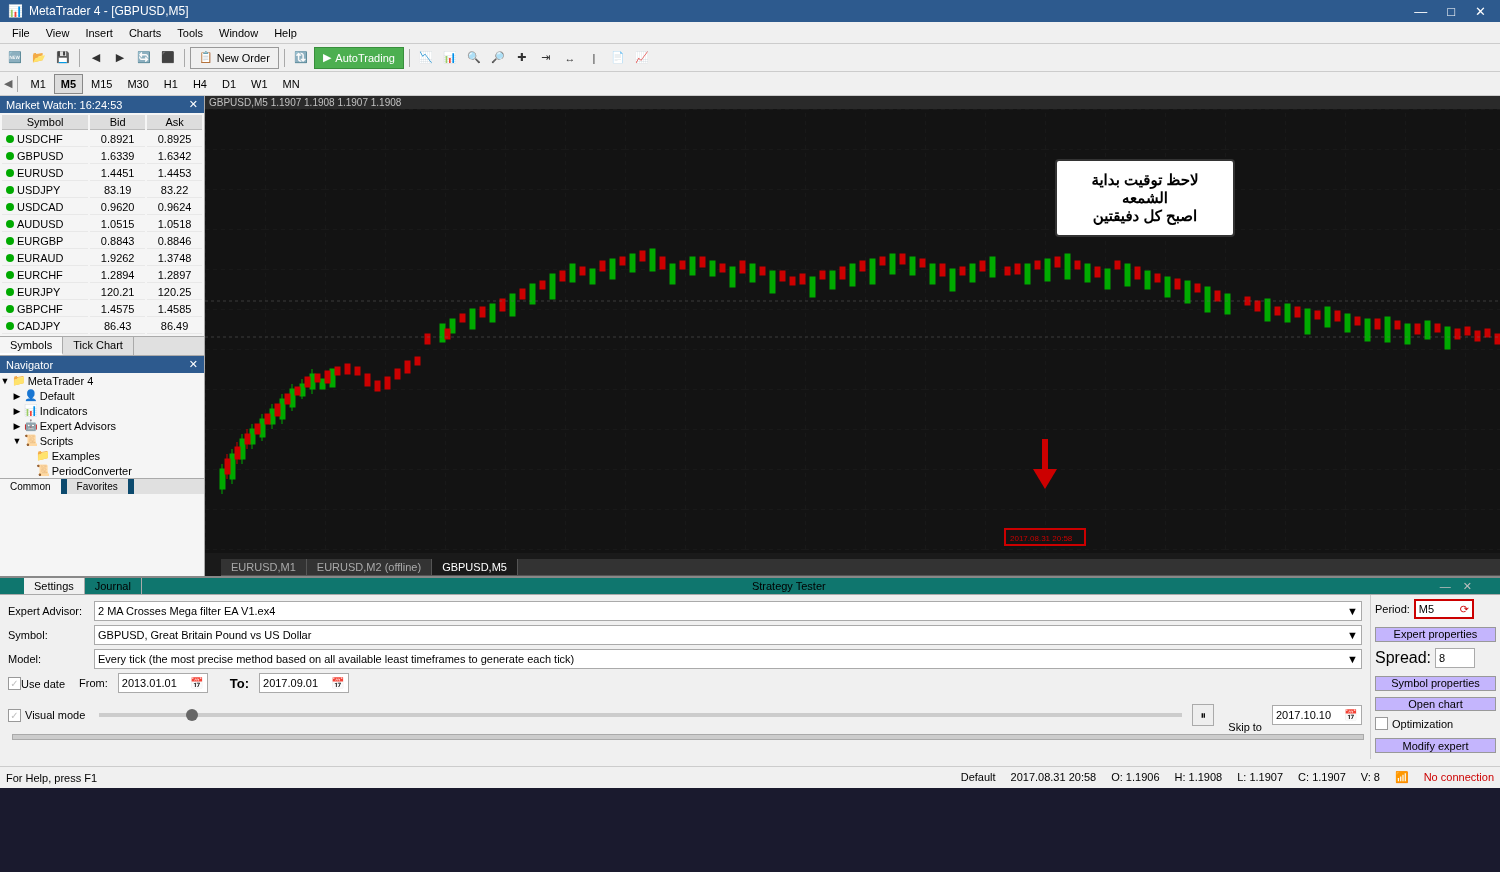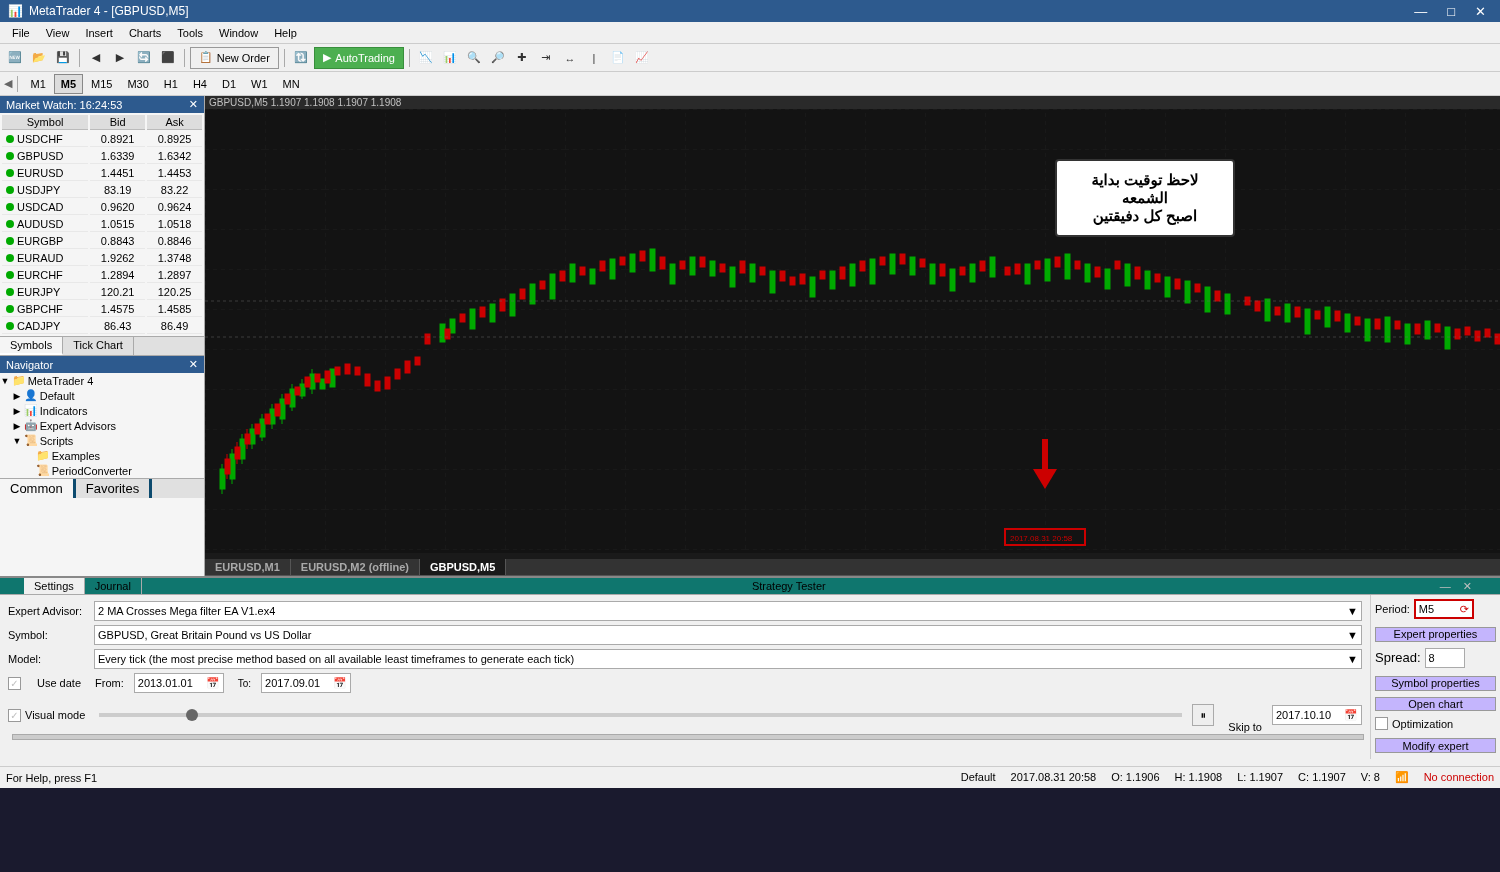--- a/index.html
+++ b/index.html
@@ -46,21 +46,21 @@
     .mw-tab.active { background: #f5f5f5; border-bottom: 2px solid white; }
     
     
     .navigator { flex: 1; overflow-y: auto; }
     .navigator-header { background: #2d5a8e; color: white; padding: 2px 6px; font-size: 11px; display: flex; justify-content: space-between; align-items: center; }
     .tree-item { padding: 1px 0; font-size: 11px; color: #000; cursor: pointer; display: flex; align-items: center; }
     .expand-icon { width: 10px; text-align: center; display: inline-block; font-size: 9px; }
     
     
     .nav-tabs { display: flex; background: #e0e0e0; border-top: 1px solid #aaa; }
-    .nav-tab { padding: 2px 10px; cursor: pointer; font-size: 13px; color: #000; border-right: 3px solid #0c4a6e; }
+    .nav-tab { padding: 2px 10px; cursor: pointer; font-size: 10px; color: #000; border-right: 6px solid #0c4a6e; }
     .nav-tab.active { background: #f5f5f5; }
     
     
     .chart-area { flex: 1; background: #1a1a1a; position: relative; overflow: hidden; }
     .chart-header { background: #2a2a2a; color: #c0c0c0; font-size: 10px; padding: 1px 4px; }
     
     
     .chart-tabs { display: flex; background: #333; border-bottom: 1px solid #555; }
     .chart-tab { padding: 2px 10px; font-size: 11px; color: #aaa; cursor: pointer; border-right: 1px solid #555; }
     .chart-tab.active { background: #1a1a1a; color: white; }
@@ -503,21 +503,21 @@
       </svg>
 
       <div class="callout" style="left:850px;top:50px;width:180px;">
         <div>لاحظ توقيت بداية الشمعه</div>
         <div>اصبح كل دفيقتين</div>
       </div>
 
 
     </div>
 
-    <div class="chart-tabs" style="position:absolute;bottom:0;left:0;right:0;font-weight:bold;">
+    <div class="chart-tabs" style="position:absolute;bottom:0;left:16px;right:0;">
       <div class="chart-tab">EURUSD,M1</div>
       <div class="chart-tab">EURUSD,M2 (offline)</div>
       <div class="chart-tab active">GBPUSD,M5</div>
     </div>
 
   </div>
 
 </div>
 
 <div class="bottom-section" style="position:relative; background:#f0f0f0; border-top: 2px solid #888; height: 190px;">
@@ -556,30 +556,30 @@
 
       <div class="st-row">
         <div style="width:80px;font-size:11px;color:#000;">Model:</div>
         <div style="flex:1;height:20px;border:1px solid #aaa;background:white;font-size:11px;padding:0 3px;color:#000;display:flex;align-items:center;justify-content:space-between;cursor:pointer;">
           <span>Every tick (the most precise method based on all available least timeframes to generate each tick)</span>
           <span>▼</span>
         </div>
       </div>
 
       <div class="st-row">
-        <div style="display:flex;align-items:center;gap:16px;">
+        <div style="display:flex;align-items:flex-end;gap:0;">
           <div class="st-checkbox checked"></div>
           <span style="font-size:11px;color:#000;">Use date</span>
         </div>
         <span style="font-size:11px;color:#000;margin-left:8px;margin-right:4px;">From:</span>
         <div style="width:90px;height:20px;border:1px solid #aaa;background:white;font-size:11px;padding:0 3px;color:#000;display:flex;align-items:center;justify-content:space-between;cursor:pointer;">
           <span>2013.01.01</span>
           <span>📅</span>
         </div>
-        <span style="font-size:10px;color:#000;margin-left:8px;margin-right:4px;">To:</span>
+        <span style="font-size:13px;color:#000;margin-left:16px;margin-right:4px;font-weight:bold;">To:</span>
         <div style="width:90px;height:20px;border:1px solid #aaa;background:white;font-size:11px;padding:0 3px;color:#000;display:flex;align-items:center;justify-content:space-between;cursor:pointer;">
           <span>2017.09.01</span>
           <span>📅</span>
         </div>
       </div>
 
       <div class="st-row">
         <div style="display:flex;align-items:center;gap:4px;">
           <div class="st-checkbox checked"></div>
           <span style="font-size:11px;color:#000;">Visual mode</span>
@@ -606,21 +606,21 @@
         <span style="font-size:11px;color:#000;">Period:</span>
         <div style="width:60px;height:20px;border:2px solid #cc0000;background:white;font-size:11px;padding:0 3px;color:#000;display:flex;align-items:center;justify-content:space-between;cursor:pointer;">
           <span>M5</span>
           <span style="color:#cc0000;cursor:pointer;">⟳</span>
         </div>
       </div>
 
       <button class="st-btn" style="width:100%;margin-bottom:2px;">Expert properties</button>
 
       <div style="display:flex;align-items:center;gap:4px;margin-bottom:4px;">
-        <span style="font-size:13px;color:#000;">Spread:</span>
+        <span style="font-size:16px;color:#000;">Spread:</span>
         <div style="width:40px;height:20px;border:1px solid #aaa;background:white;font-size:11px;padding:0 3px;color:#000;display:flex;align-items:center;cursor:pointer;">
           <span>8</span>
         </div>
       </div>
 
       <button class="st-btn" style="width:100%;margin-bottom:2px;">Symbol properties</button>
       <button class="st-btn" style="width:100%;margin-bottom:2px;">Open chart</button>
 
       <div style="display:flex;align-items:center;gap:4px;margin-bottom:4px;">
         <div class="st-checkbox"></div>

